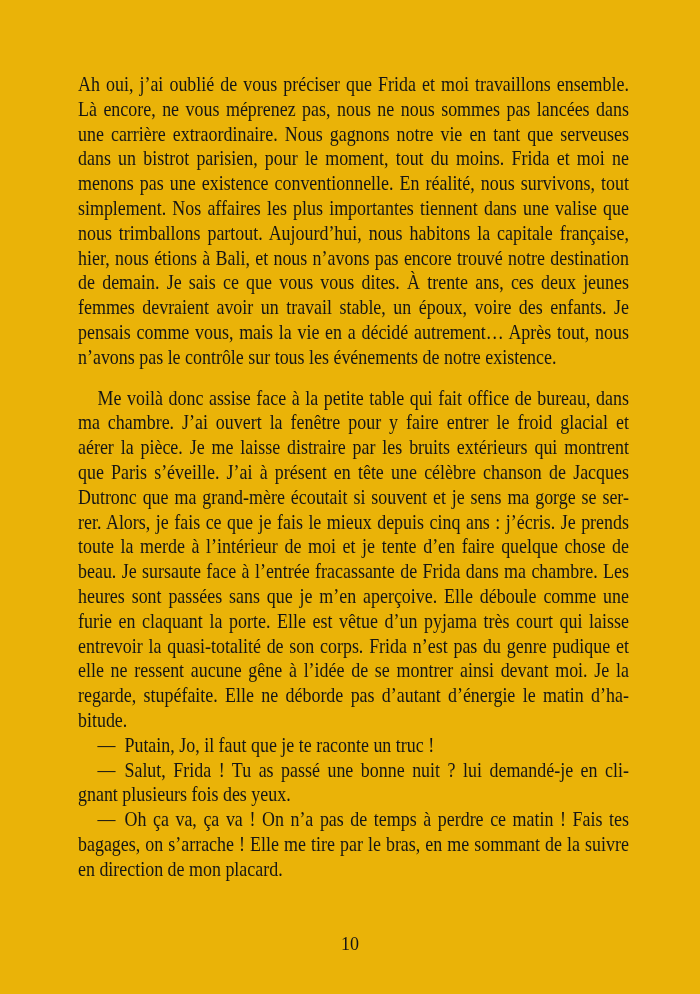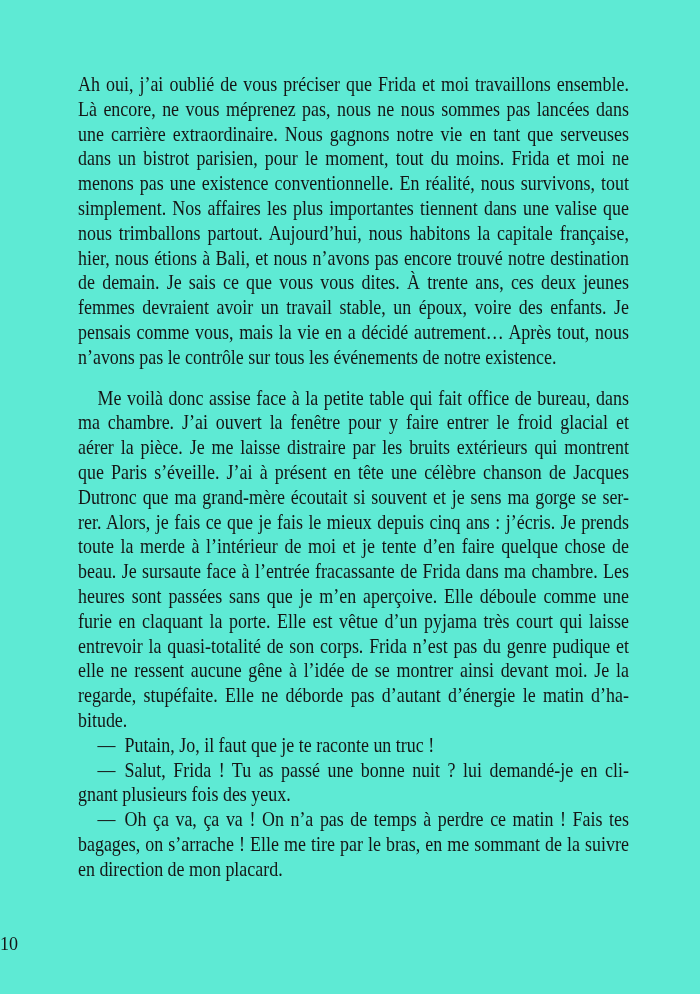--- a/index.html
+++ b/index.html
@@ -4,21 +4,21 @@
 <style>
   html, body {
     margin: 0;
     padding: 0;
     background: #ffffff;
   }
   .page {
     position: relative;
     width: 700px;
     height: 994px;
-    background: #5eead4;
+    background: #eab308;
     overflow: hidden;
     font-family: "Liberation Serif", "DejaVu Serif", serif;
     color: #151515;
   }
   
   .text-block {
     position: absolute;
     left: 78px;
     top: 72px;
     width: 676px;
@@ -38,21 +38,21 @@
   }
   .line.last {
     text-align: left;
     text-align-last: left;
   }
   .page-number {
     position: absolute;
     top: 933px;
     left: 0;
     width: 700px;
-    text-align: left;
+    text-align: center;
     font-size: 18px;
     line-height: 22px;
     color: #151515;
   }
 </style>
 </head>
 <body>
 
 <div class="page">
   <div class="text-block">

